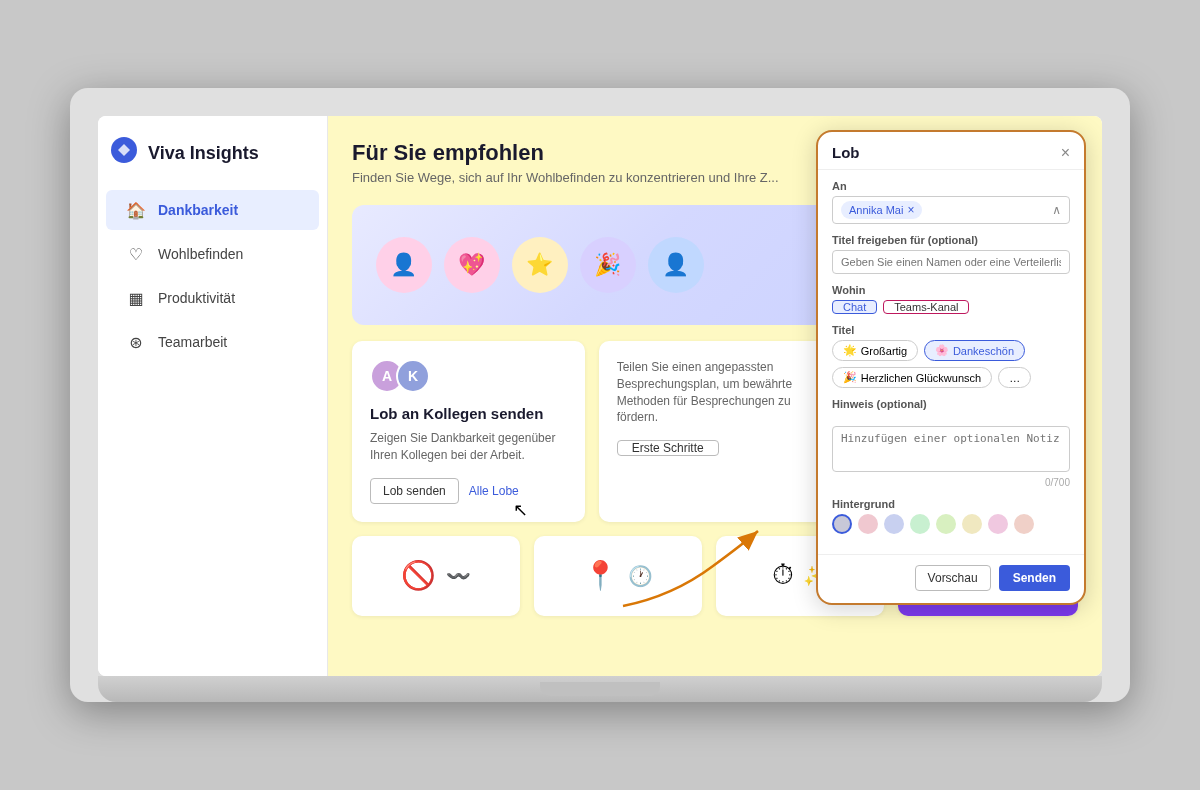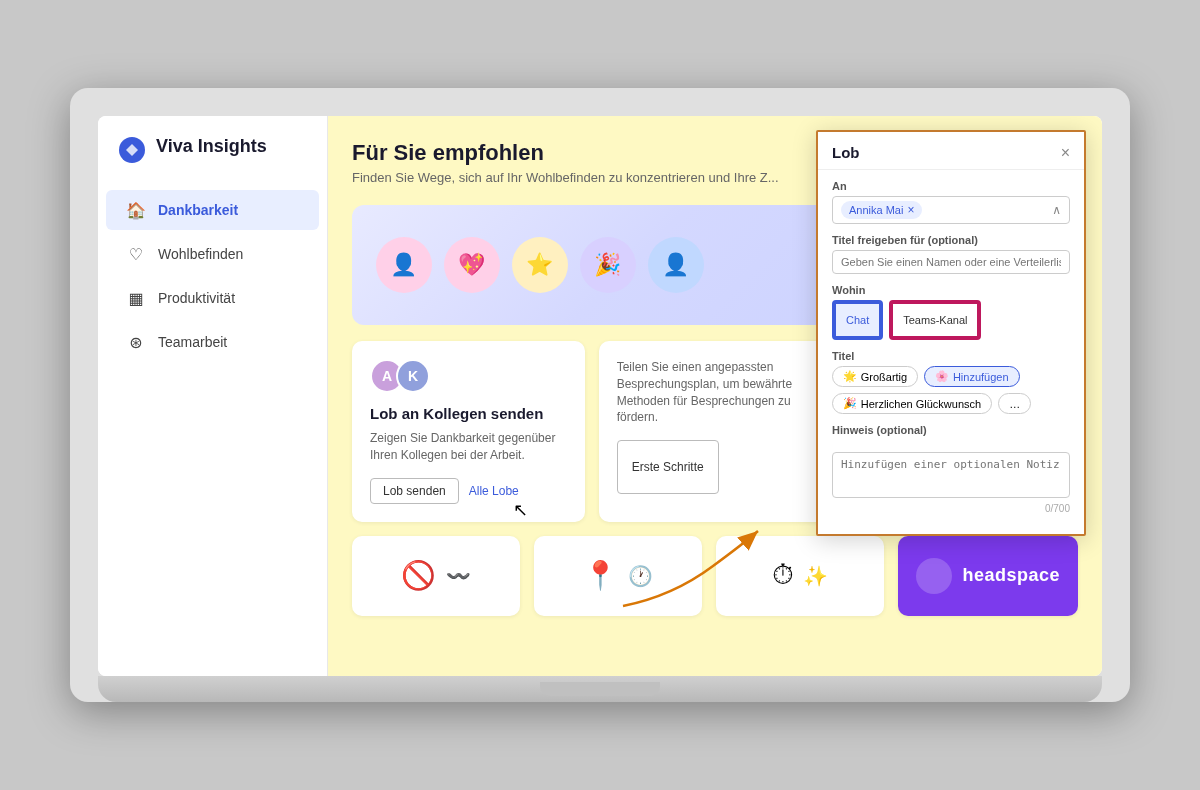--- a/index.html
+++ b/index.html
@@ -57,23 +57,23 @@
       min-width: 230px;
       background: #fff;
       border-right: 1px solid #e8e8e8;
       padding: 20px 0;
       display: flex;
       flex-direction: column;
     }
 
     .sidebar-logo {
       display: flex;
-      align-items: flex-start;
+      align-items: flex-end;
       gap: 10px;
-      padding: 0 20px 24px 20px;
+      padding: 0 20px 24px 12px;
     }
 
     .logo-icon {
       width: 28px;
       height: 28px;
     }
 
     .logo-text {
       font-size: 18px;
       font-weight: 600;
@@ -236,21 +236,21 @@
       border: none;
       color: #3b5bdb;
       font-size: 12px;
       cursor: pointer;
       text-decoration: none;
     }
     .btn-outline {
       background: #fff;
       border: 1px solid #bbb;
       border-radius: 4px;
-      padding: 19px 14px;
+      padding: 0 14px;
       font-size: 12px;
       cursor: pointer;
       color: #333;
     }
 
     
     .bottom-cards {
       display: grid;
       grid-template-columns: repeat(4, 1fr);
       gap: 14px;
@@ -301,21 +301,21 @@
     .placeholder-icon {
       font-size: 28px;
     }
 
     .modal {
       position: absolute;
       top: 14px;
       right: 16px;
       width: 270px;
       background: #fff;
-      border-radius: 2px;
+      border-radius: 16px;
       box-shadow: 0 4px 24px rgba(0,0,0,0.18);
       border: 2px solid #c47a2e;
       pointer-events: all;
       font-size: 12px;
     }
 
     .modal-header {
       display: flex;
       align-items: center;
       justify-content: space-between;
@@ -391,23 +391,23 @@
       font-size: 11px;
       color: #999;
     }
 
     .toggle-group {
       display: flex;
       gap: 6px;
     }
 
     .toggle-btn {
-      border: 4px solid #be185d;
+      border: 1px solid #be185d;
       border-radius: 4px;
-      padding: 10px 10px;
+      padding: 0 10px;
       font-size: 11px;
       cursor: pointer;
       background: #fff;
       color: #333;
     }
     .toggle-btn.active {
       background: #e8eeff;
       border-color: #3b5bdb;
       color: #3b5bdb;
     }
@@ -659,37 +659,54 @@
 
             <div class="field-row">
               <div class="field-label">Titel</div>
               <div class="badge-group">
                 <span class="badge">
                   <span>🌟</span>
                   <span>Großartig</span>
                 </span>
                 <span class="badge active">
                   <span>🌸</span>
-                  <span>Hinzufügen</span>
+                  <span>Dankeschön</span>
                 </span>
                 <span class="badge">
                   <span>🎉</span>
                   <span>Herzlichen Glückwunsch</span>
                 </span>
                 <span class="badge">…</span>
               </div>
             </div>
 
             <div class="field-row">
               <div class="field-label">Hinweis (optional)</div>
               <textarea class="textarea-field" placeholder="Hinzufügen einer optionalen Notiz" style=""></textarea>
               <div class="char-count">0/700</div>
             </div>
 
-
+            <div class="field-row">
+              <div class="field-label">Hintergrund</div>
+              <div class="color-row">
+                <div class="color-dot selected" style="background:#c8c8d8;"></div>
+                <div class="color-dot" style="background:#f0c8d0;"></div>
+                <div class="color-dot" style="background:#c8d0f0;"></div>
+                <div class="color-dot" style="background:#c8f0d0;"></div>
+                <div class="color-dot" style="background:#d8f0c0;"></div>
+                <div class="color-dot" style="background:#f0e8c0;"></div>
+                <div class="color-dot" style="background:#f0c8e0;"></div>
+                <div class="color-dot" style="background:#f0d0c8;"></div>
+              </div>
+            </div>
+
+          </div>
+          <div class="modal-footer">
+            <button class="btn-vorschau">Vorschau</button>
+            <button class="btn-senden">Senden</button>
           </div>
         </div>
 
       </div>
     </div>
   </div>
 
   <div class="laptop-bottom">
     <div class="laptop-notch"></div>
   </div>

